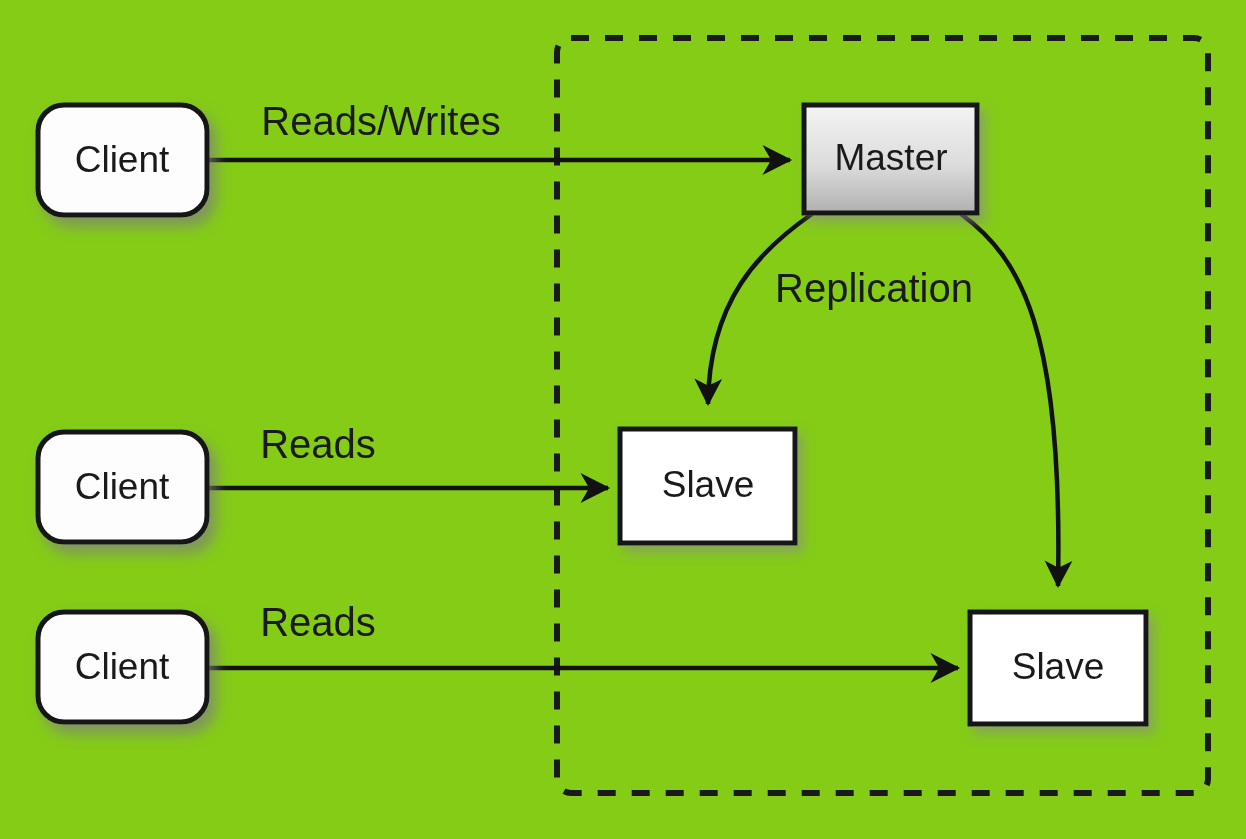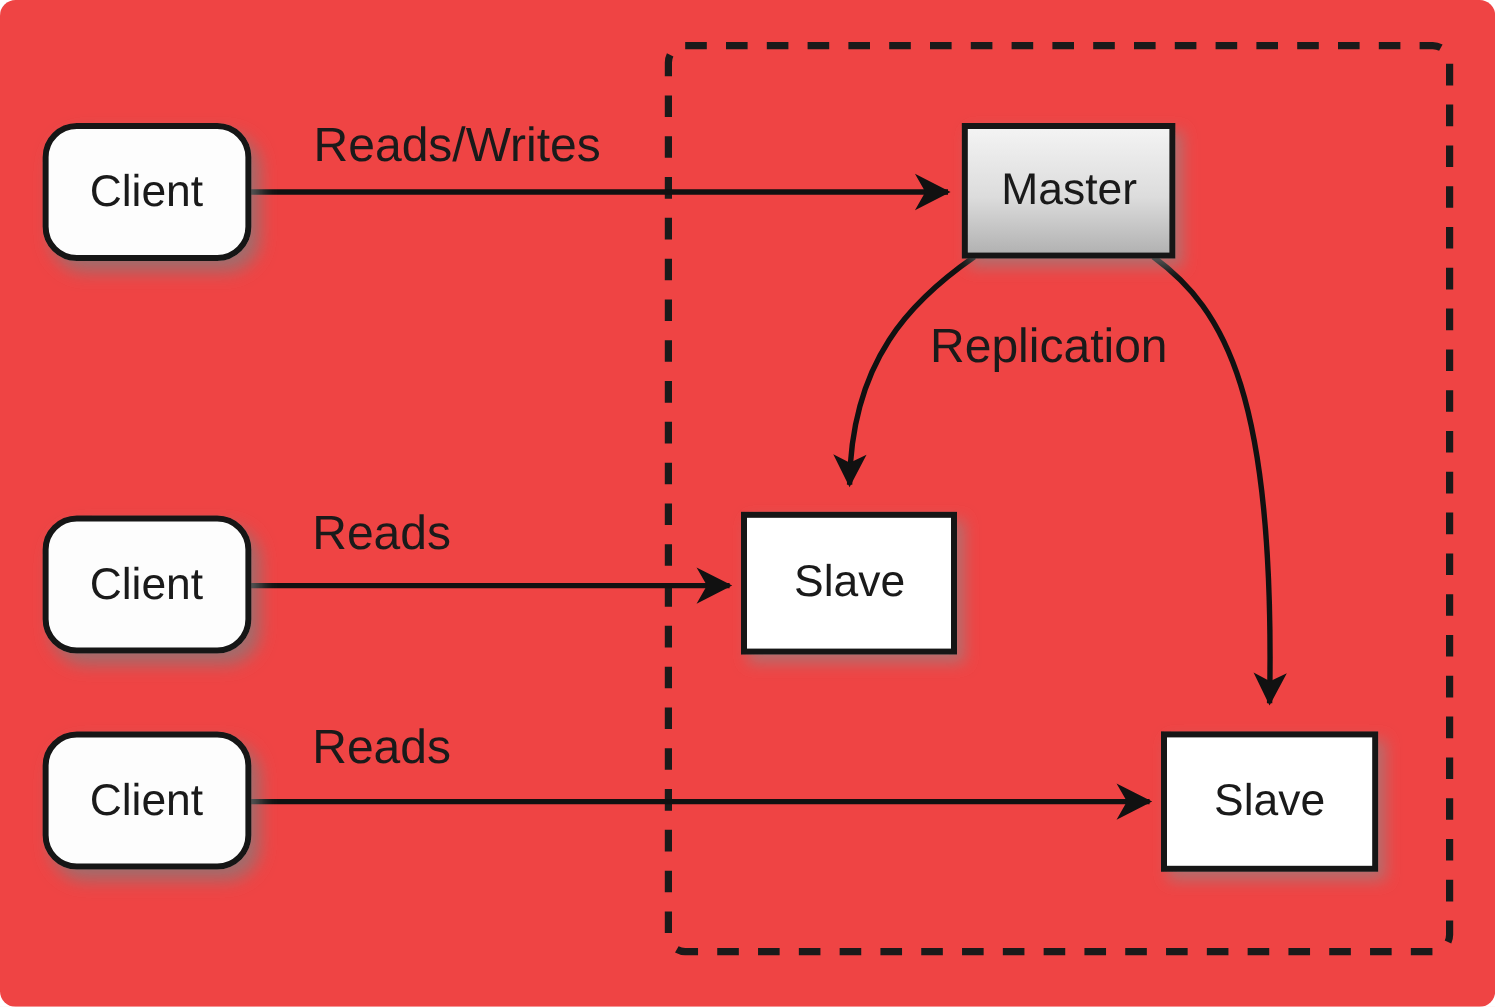--- a/index.html
+++ b/index.html
@@ -36,21 +36,21 @@
     font-family: "Liberation Sans", "DejaVu Sans", sans-serif;
     font-size: 40px;
     fill: #1a1a1a;
     text-anchor: middle;
     dominant-baseline: middle;
   }
 </style>
 </head>
 <body>
 
-<div id="diagram-root" style="background: #ef4444; border-radius: 13px;">
+<div id="diagram-root" style="background: #84cc16;">
 
   <svg id="diagram-svg" viewBox="0 0 1246 839" xmlns="http://www.w3.org/2000/svg">
     <defs>
       <linearGradient id="masterGrad" x1="0" y1="0" x2="0" y2="1">
         <stop offset="0%" stop-color="#f4f4f4"></stop>
         <stop offset="55%" stop-color="#dcdcdc"></stop>
         <stop offset="100%" stop-color="#b0b0b0"></stop>
       </linearGradient>
 
       <filter id="softShadow" x="-40%" y="-40%" width="200%" height="200%">

